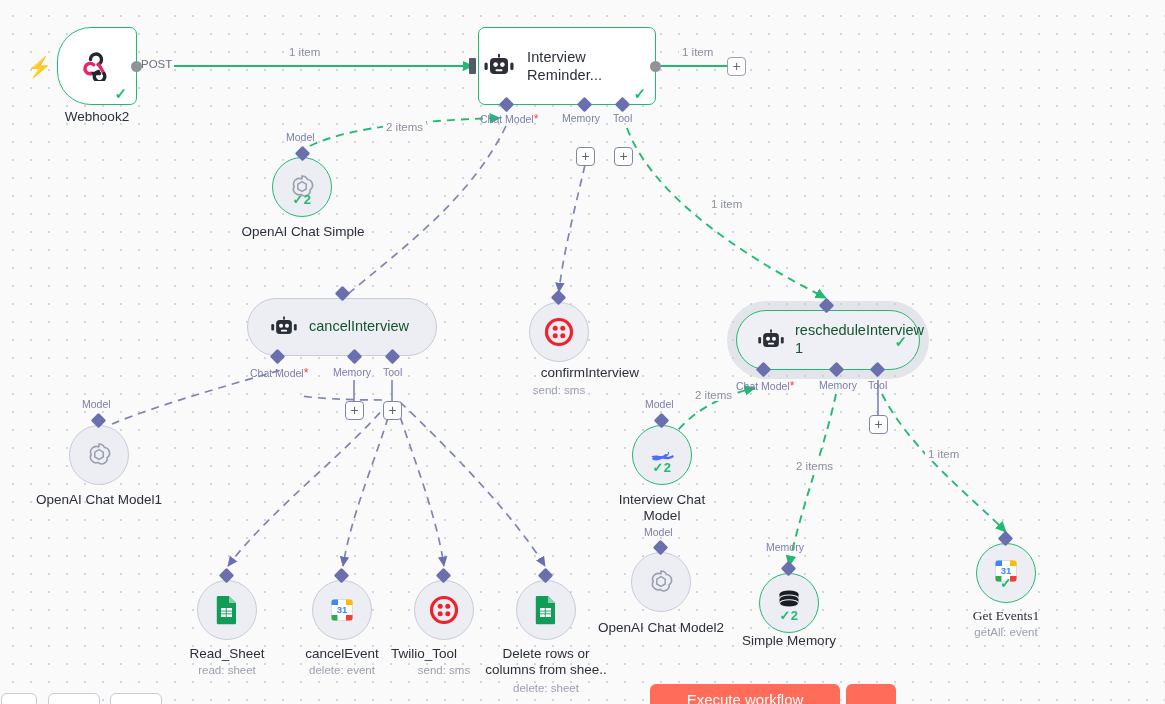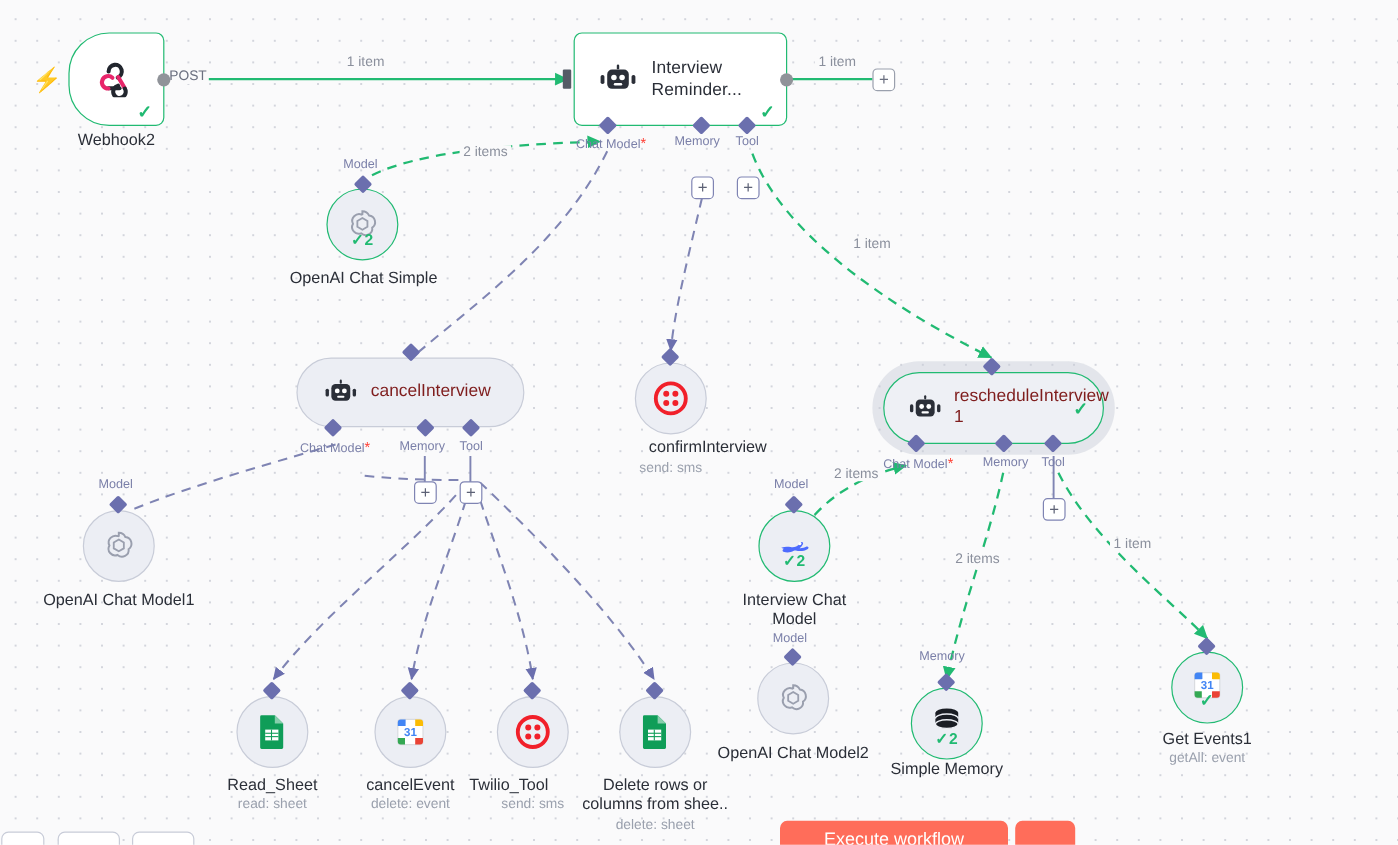--- a/index.html
+++ b/index.html
@@ -55,21 +55,21 @@
     background: #eceef4;
     border: 1.5px solid #c8ccd8;
     border-radius: 40px;
     display: flex; align-items: center;
     position: relative;
   }
   .pill-node.exec { border-color: #21ba72; background: #eef0f5; }
   .pill-node.selected {
     box-shadow: 0 0 0 9px rgba(200,204,216,.45);
   }
-  .pill-title { font-size: 14.5px; color: #7f1d1d; line-height: 1.22; }
+  .pill-title { font-size: 14.5px; color: #14532d; line-height: 1.22; }
 
   
   .circ-node {
     border-radius: 50%;
     background: #eceef4;
     border: 1.5px solid #c8ccd8;
     display: flex; align-items: center; justify-content: center;
     position: relative;
   }
   .circ-node.exec { border-color: #21ba72; }
@@ -242,21 +242,21 @@
         <path d="M12.4 22.8 a5.2 5.2 0 1 1 3.3 -9" stroke="#e8256a" stroke-width="3.4" fill="none" stroke-linecap="round"></path>
       </svg>
       <div class="node-check">✓</div>
     </div>
   </div>
   <div class="dot-out" style="left:131px; top:61px;"></div>
   <div class="n-label" style="left:37px; top:109px; width:120px;">Webhook2</div>
 
   <div class="arrow-in" style="left:469px; top:58px;"></div>
   <div class="node" style="left:478px; top:27px;">
-    <div class="rect-node exec" style="width:178px; height:78px; padding-left:20px;">
+    <div class="rect-node exec" style="width:178px; height:78px; padding-left:4px;">
       <svg class="icn" width="32" height="26" viewBox="0 0 32 26" style="flex:0 0 auto;">
         <rect x="7" y="5" width="18" height="16" rx="4" fill="#2b2f38"></rect>
         <circle cx="12.6" cy="11.6" r="2.3" fill="#ffffff"></circle>
         <circle cx="19.4" cy="11.6" r="2.3" fill="#ffffff"></circle>
         <rect x="12.5" y="16.2" width="7" height="2" rx="1" fill="#ffffff"></rect>
         <rect x="1.5" y="9.5" width="3.2" height="7.5" rx="1.5" fill="#2b2f38"></rect>
         <rect x="27.3" y="9.5" width="3.2" height="7.5" rx="1.5" fill="#2b2f38"></rect>
         <rect x="15" y="0.8" width="2" height="4" rx="1" fill="#2b2f38"></rect>
       </svg>
       <div class="rect-title" style="margin-left:12px; max-width:112px;">Interview Reminder...</div>
@@ -425,21 +425,21 @@
         <path d="M18 3.5h4A2.5 2.5 0 0 1 24.5 6v3H18z" fill="#fbbc04"></path>
         <path d="M3.5 19h6v5.5H6A2.5 2.5 0 0 1 3.5 22z" fill="#34a853"></path>
         <path d="M18 19h6.5v3a2.5 2.5 0 0 1-2.5 2.5h-4z" fill="#ea4335"></path>
         <rect x="9.5" y="9" width="9" height="10" fill="#ffffff"></rect>
         <text x="14" y="17.4" font-family="Liberation Sans, sans-serif" font-size="9.6" font-weight="bold" fill="#4285f4" text-anchor="middle">31</text>
       </svg>
       <div class="circ-badge single">✓</div>
     </div>
   </div>
   <div class="diamond" style="left:1000px; top:533px;"></div>
-  <div class="n-label" style="left:926px; top:608px; width:160px;">Get Events1</div>
+  <div class="n-label" style="left:926px; top:608px; width:160px;font-family:Liberation Serif, serif;">Get Events1</div>
   <div class="n-sub" style="left:926px; top:626px; width:160px;">getAll: event</div>
 
   <div class="node" style="left:197px; top:580px;">
     <div class="circ-node" style="width:60px; height:60px;">
       <svg class="icn" width="26" height="30" viewBox="0 0 26 30">
         <path d="M4 1h11l7 7v20a1.2 1.2 0 0 1-1.2 1.2H4A1.2 1.2 0 0 1 2.8 28V2.2A1.2 1.2 0 0 1 4 1z" fill="#0f9d58"></path>
         <path d="M15 1l7 7h-7z" fill="#87ceac"></path>
         <rect x="7" y="13" width="11" height="9" fill="#ffffff"></rect>
         <rect x="7" y="15.6" width="11" height="0.9" fill="#0f9d58"></rect>
         <rect x="7" y="18.4" width="11" height="0.9" fill="#0f9d58"></rect>

